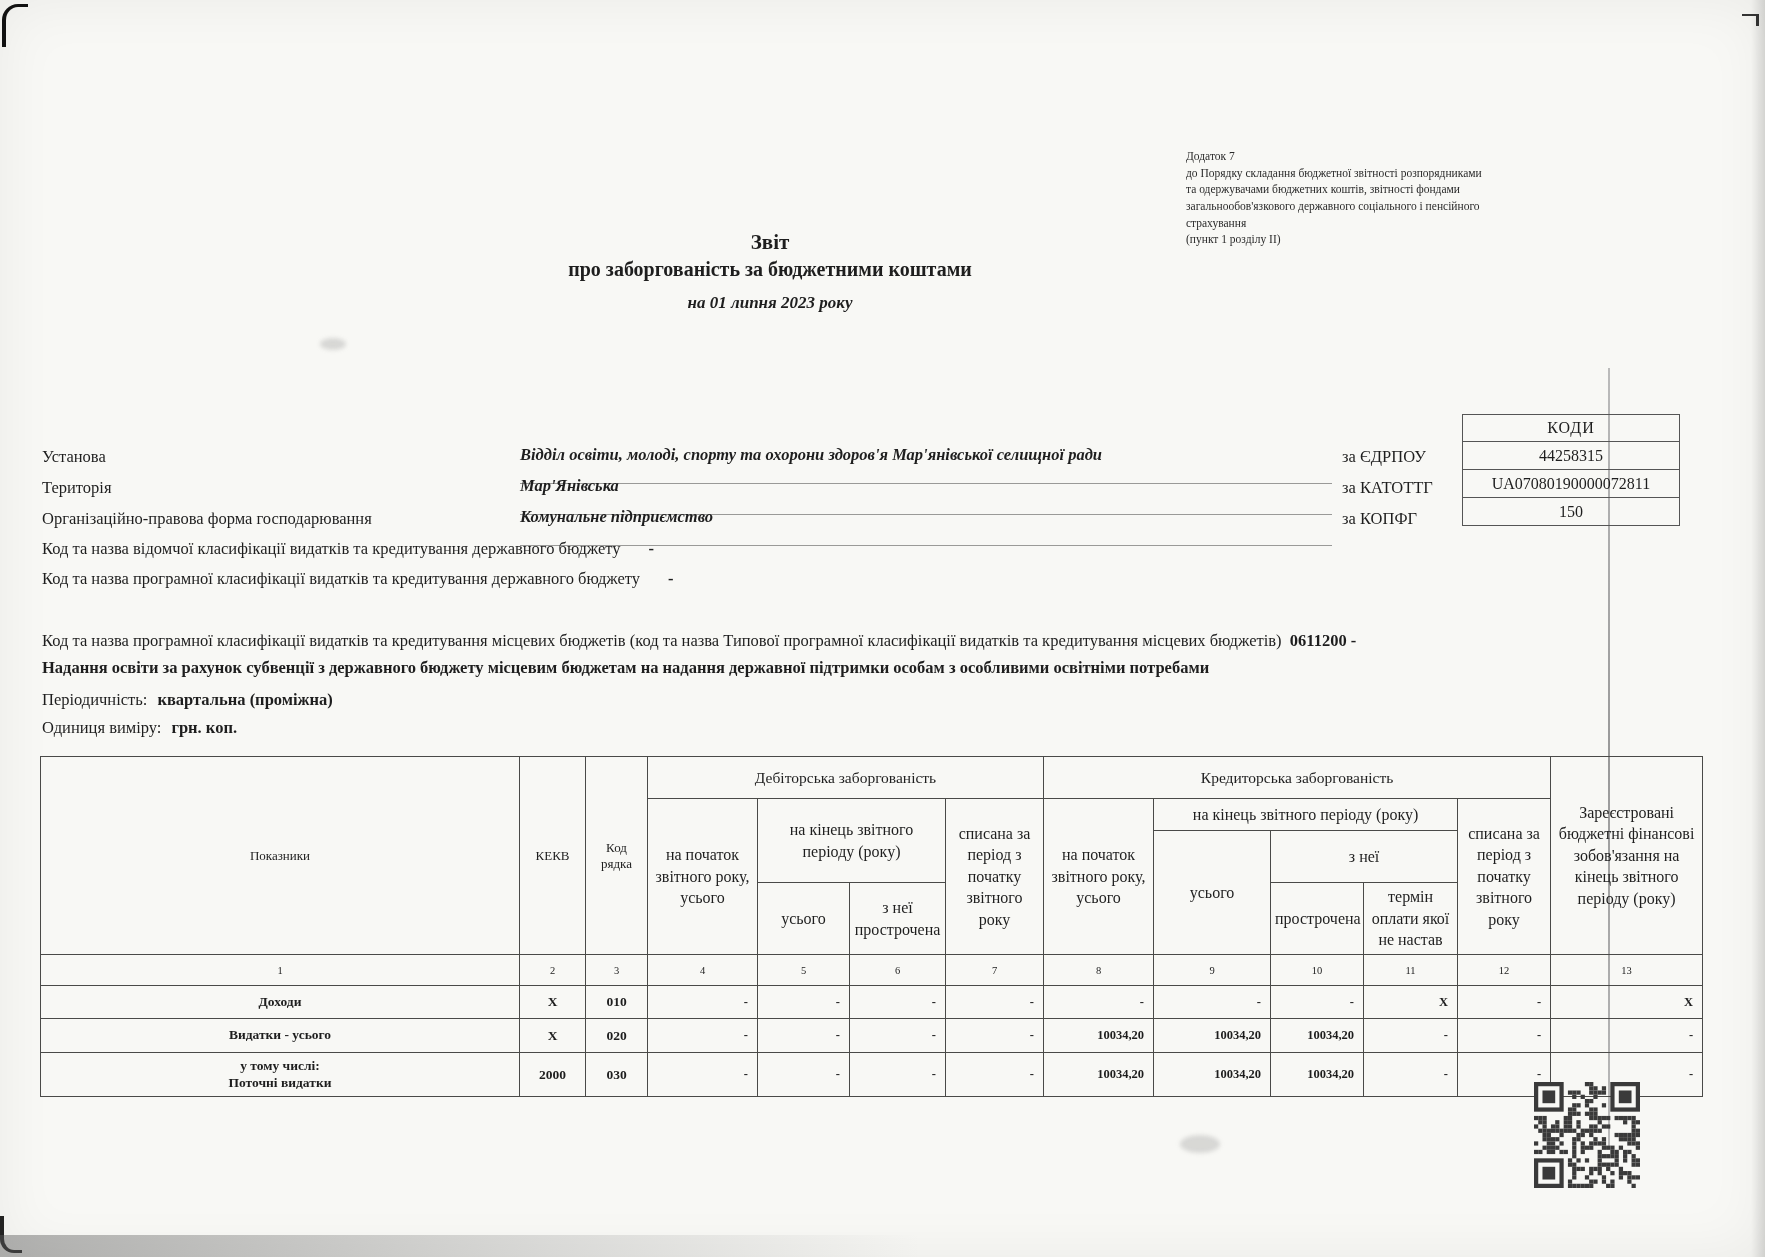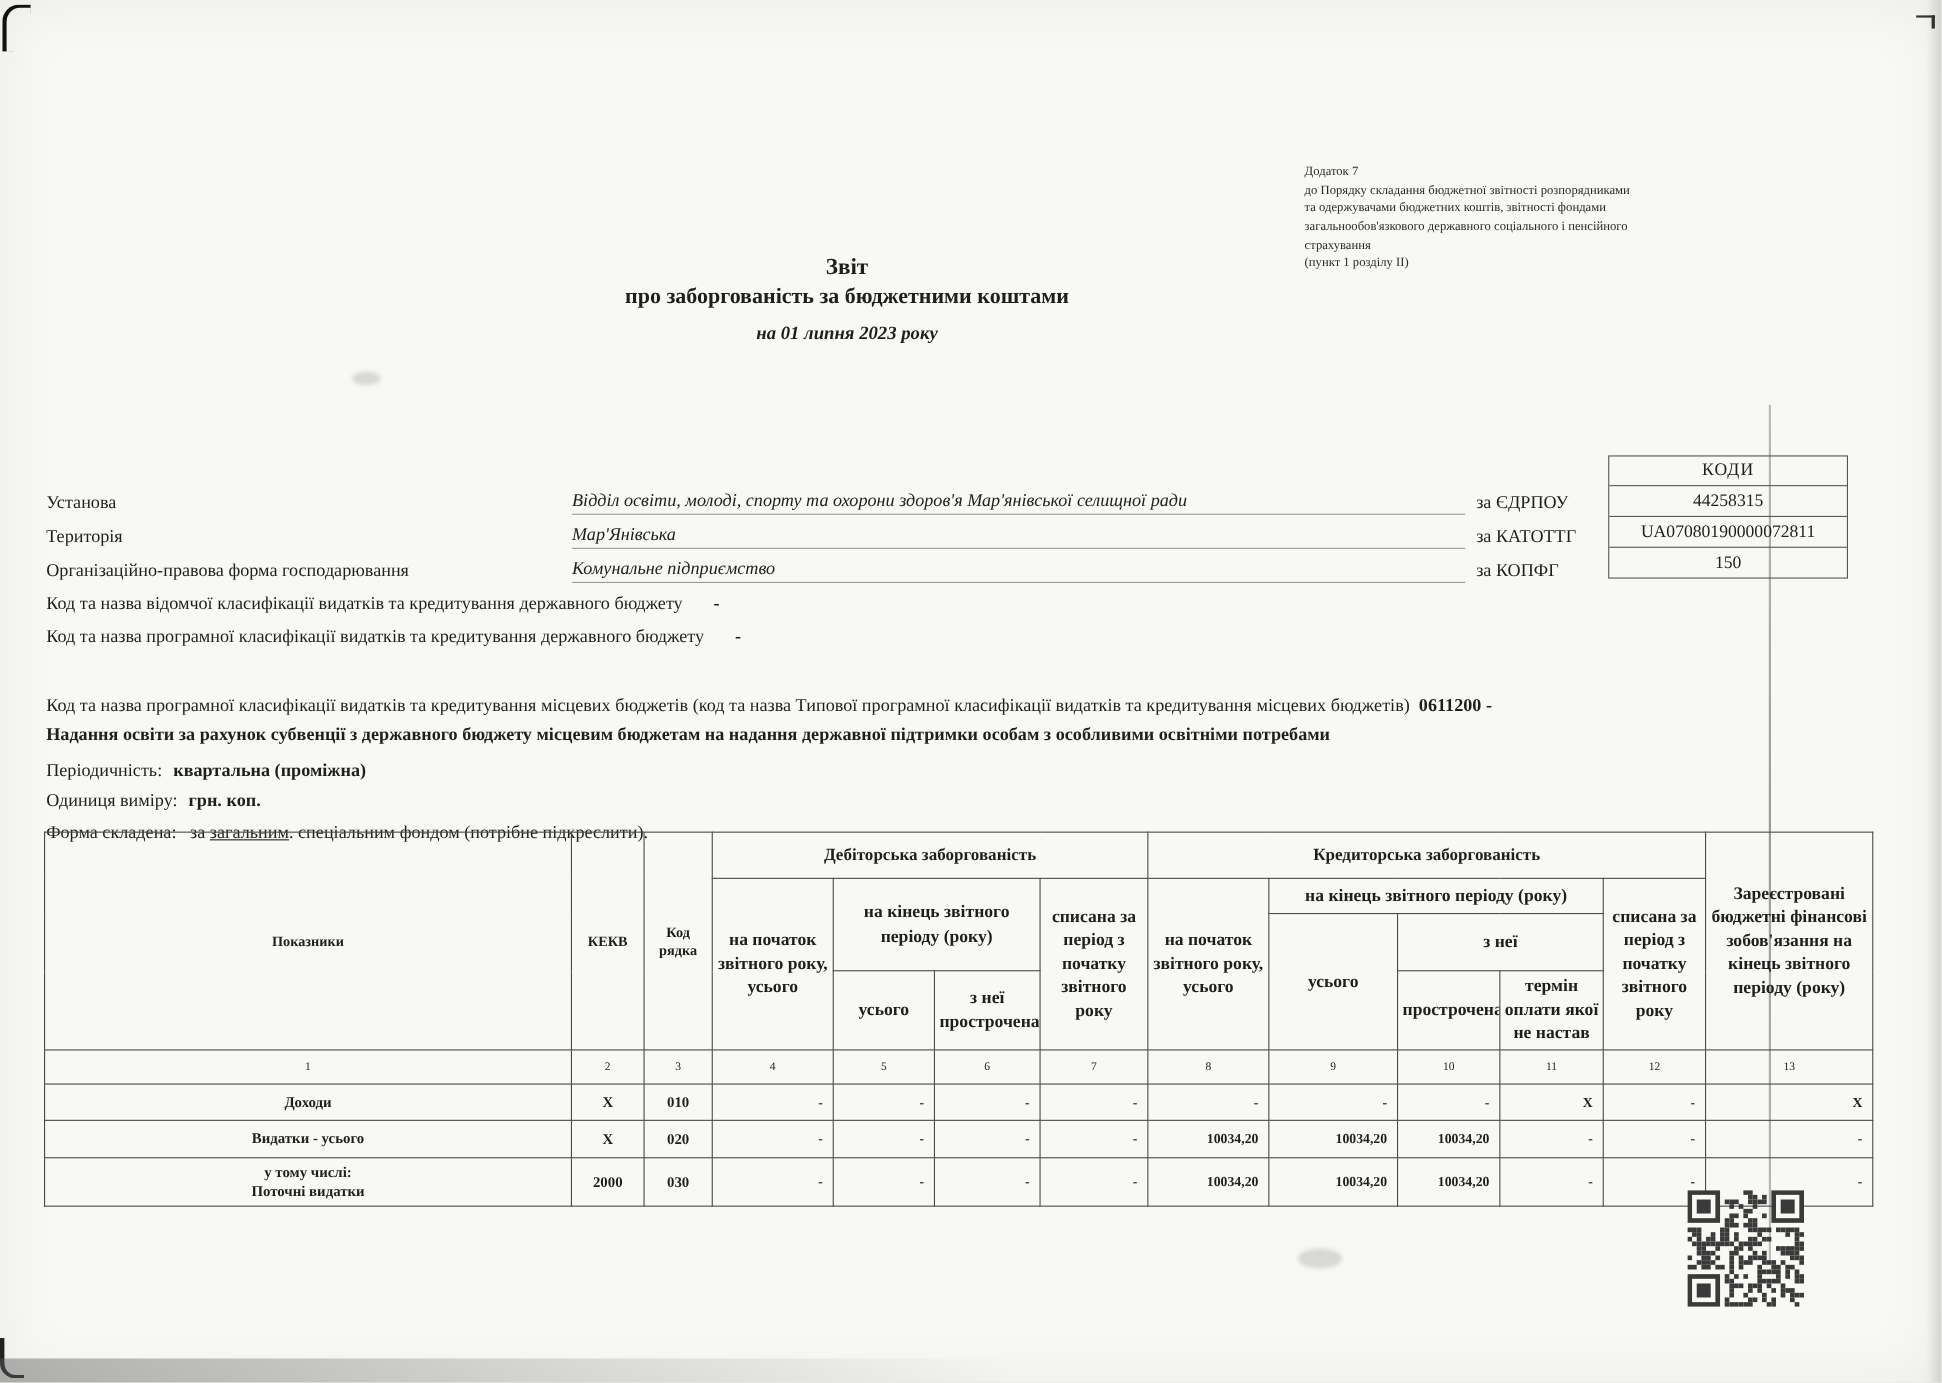--- a/index.html
+++ b/index.html
@@ -28,40 +28,40 @@
   
   .title-block{position:absolute;left:330px;top:228px;width:880px;text-align:center;}
   .title-block .t1{font-size:21px;font-weight:bold;line-height:1.35;}
   .title-block .t2{font-size:20px;font-weight:bold;line-height:1.35;}
   .title-block .t3{font-size:20px;font-weight:bold;line-height:1.35;}
   .title-block .tdate{font-size:17px;font-weight:bold;font-style:italic;margin-top:10px;}
 
   
   .info-row{position:absolute;left:42px;width:1650px;font-size:16.5px;}
   .info-label{position:absolute;left:0;top:0;}
-  .info-value{position:absolute;left:478px;top:-2px;width:812px;font-weight:normal;font-style:italic;border-bottom:1.5px solid #9a9a98;padding-bottom:2px;}
+  .info-value{position:absolute;left:478px;top:-2px;width:812px;font-weight:bold;font-style:italic;border-bottom:1.5px solid #9a9a98;padding-bottom:18px;}
   .info-code-label{position:absolute;left:1300px;top:0;}
 
   
   .codes-box{position:absolute;left:1462px;top:414px;width:216px;border:1.5px solid #555;background:transparent;font-size:16px;}
   .codes-box .cb-row{border-top:1.5px solid #555;height:27px;display:flex;align-items:center;justify-content:center;}
   .codes-box .cb-head{border-top:none;height:26px;display:flex;align-items:center;justify-content:center;letter-spacing:1px;text-align:right;}
 
   
   .para{position:absolute;left:42px;width:1340px;font-size:16.5px;line-height:1.62;}
   .para .val-dash{margin-left:28px;font-weight:bold;}
   .para .val-bold{font-weight:bold;}
   .kv-line{position:absolute;left:42px;font-size:16.5px;}
   .kv-line b{margin-left:10px;}
   .underlined{text-decoration:underline;}
 
   
   .main-table{position:absolute;left:40px;top:756px;border-collapse:collapse;table-layout:fixed;width:1662px;background:transparent;}
   .main-table th,.main-table td{border:1.4px solid #4a4a48;padding:1px 4px;vertical-align:middle;overflow:hidden;}
-  .main-table th{font-weight:bold;text-align:center;}
+  .main-table th{font-weight:normal;text-align:center;}
   .th-group{font-size:15.5px;}
   .th-sub{font-size:16px;line-height:1.35;}
   .th-main{font-size:13px;}
   .num-row td{font-size:10.5px;text-align:center;height:28px;color:#222;}
   .data-row td{font-size:12.5px;font-weight:bold;}
   .data-row .c-ind{text-align:center;font-size:13.5px;white-space:pre-line;line-height:1.25;}
   .data-row .c-mid{text-align:center;font-size:13.5px;}
   .data-row .c-val{text-align:right;padding-right:9px;}
 
   
@@ -127,25 +127,20 @@
   </div>
   <div class="para" style="top:628px;width:1345px;">
     <span>Код та назва програмної класифікації видатків та кредитування місцевих бюджетів (код та назва Типової програмної класифікації видатків та кредитування місцевих бюджетів)</span>&nbsp;&nbsp;<span class="val-bold">0611200 - Надання освіти за рахунок субвенції з державного бюджету місцевим бюджетам на надання державної підтримки особам з особливими освітніми потребами</span>
   </div>
 
   <div class="kv-line" style="top:690px;">
     <span>Періодичність:</span><b>квартальна (проміжна)</b>
   </div>
   <div class="kv-line" style="top:718px;">
     <span>Одиниця виміру:</span><b>грн. коп.</b>
-  </div>
-  <div class="kv-line" style="top:747px;">
-    <span>Форма складена:</span>&nbsp;&nbsp;
-    <span>за</span>
-    <span class="underlined">загальним</span><span>. спеціальним фондом (потрібне підкреслити).</span>
   </div>
 
   <table class="main-table">
     <colgroup>
       <col style="width:479px">
         <col style="width:66px">
         <col style="width:62px">
       <col style="width:110px">
         <col style="width:92px">
         <col style="width:96px">

